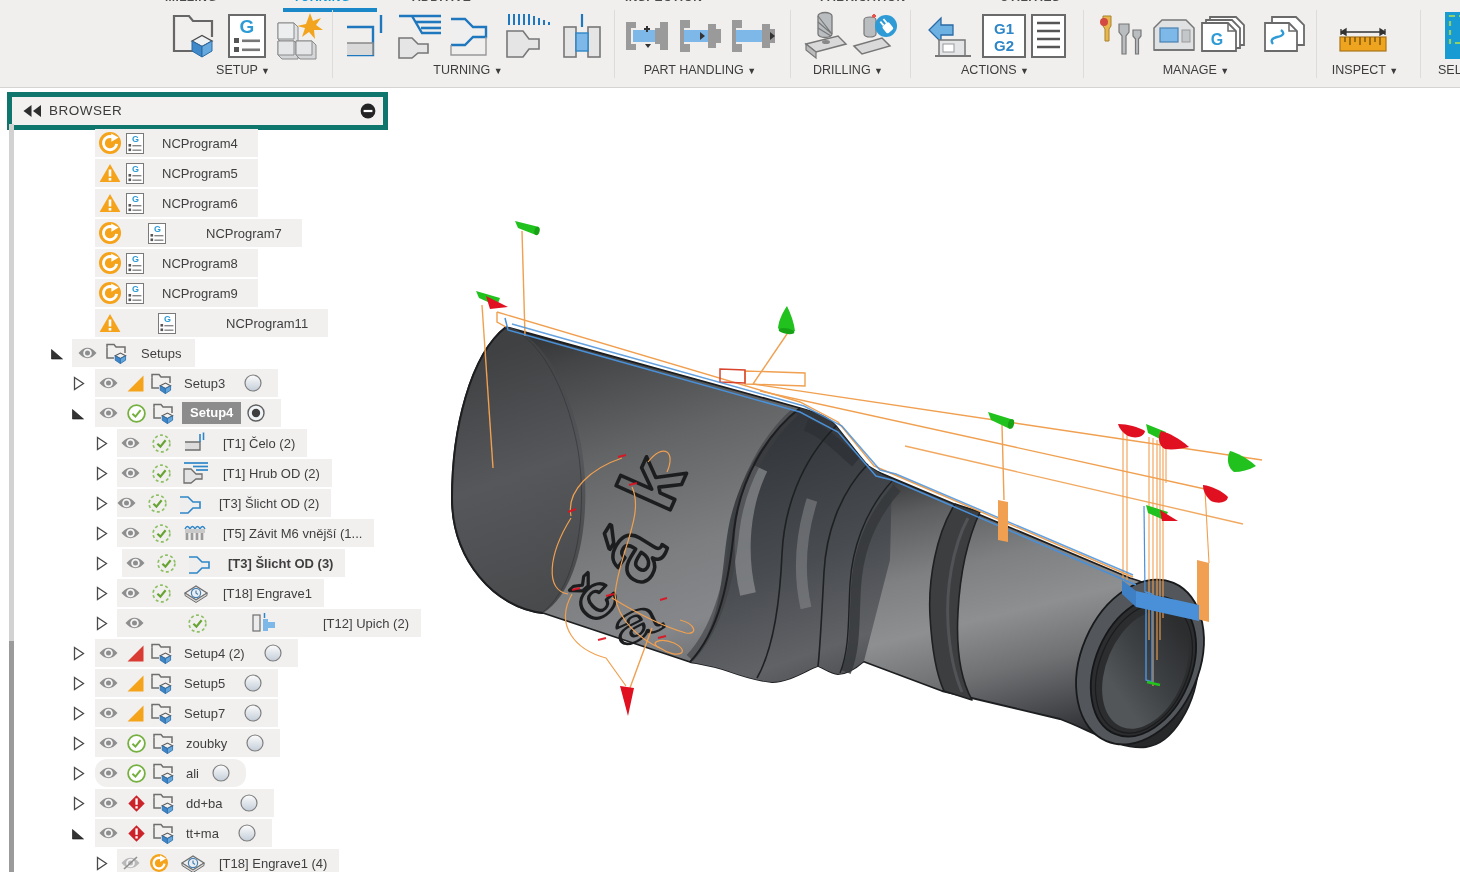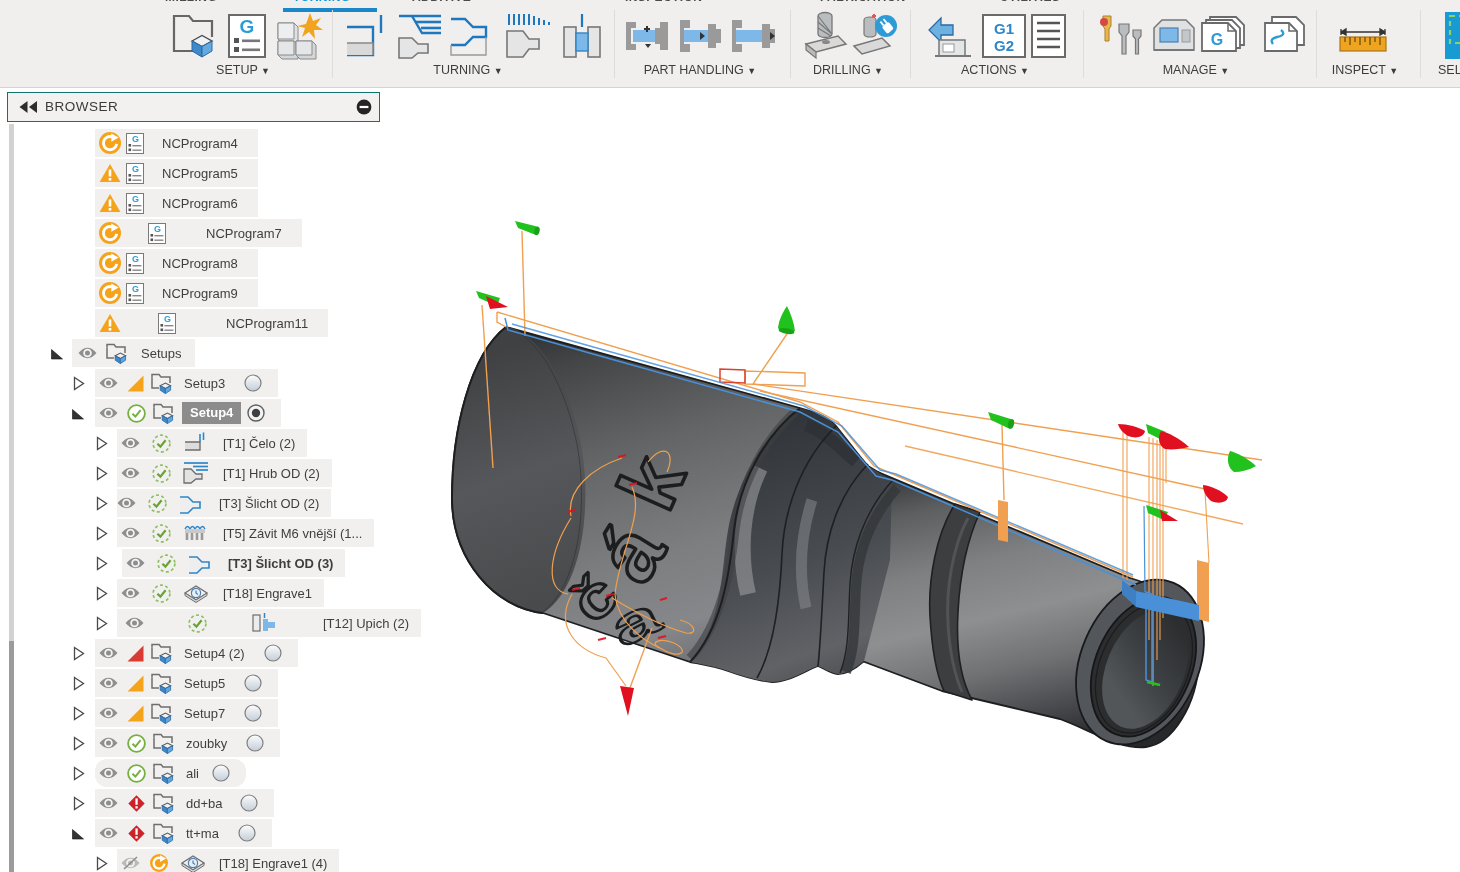--- a/index.html
+++ b/index.html
@@ -7,21 +7,21 @@
   font-family:"Liberation Sans",sans-serif;}
 #toolbar{position:absolute;left:0;top:0;width:1460px;height:87px;background:#f0efee;border-bottom:1px solid #d5d4d3;overflow:hidden;}
 .tab{position:absolute;top:-10px;height:17px;font-size:12px;font-weight:bold;color:#4a4a4a;letter-spacing:0.4px;}
 .tab.active{color:#0696d7;}
 #tabbar-line{position:absolute;left:283px;top:8px;width:94px;height:4px;background:#1a87c9;}
 #manuf{position:absolute;left:20px;top:8px;width:127px;height:52px;border:1px solid #c6c5c4;border-radius:4px;
   font-size:12.5px;font-weight:bold;color:#3a3a3a;line-height:52px;text-align:center;}
 .glabel{position:absolute;top:63px;height:16px;font-size:12.5px;color:#3c3c3c;text-align:center;}
 .gsep{position:absolute;top:10px;height:68px;width:1px;background:#dddcdb;}
 #browser{position:absolute;left:0;top:87px;width:400px;height:785px;z-index:5;}
-#bheader{position:absolute;left:7px;top:5px;width:371px;height:28px;background:#f2f1f0;border:1px solid #0f766e;}
+#bheader{position:absolute;left:7px;top:5px;width:371px;height:28px;background:#f2f1f0;border:5px solid #0f766e;}
 #bheader .txt{position:absolute;left:37px;top:6px;font-size:13.5px;color:#3a3a3a;letter-spacing:0.5px;}
 #vscroll{position:absolute;left:9px;top:37px;width:5px;height:748px;background:#d2d2d2;}
 #vthumb{position:absolute;left:0px;top:517px;width:5px;height:231px;background:#9b9b9b;}
 .row{position:absolute;height:30px;}
 .bg{position:absolute;top:1px;height:28px;background:#f1f0ef;display:flex;align-items:center;text-align:right;}
 .tw{position:absolute;top:8px;}
 .lbl{font-size:13px;color:#3f3f3f;white-space:nowrap;}
 .ic{flex:0 0 auto;}
 .sel{background:#8c8c8c;color:#fff;font-weight:bold;font-size:13px;padding:3px 8px 4px 8px;}
 </style>

